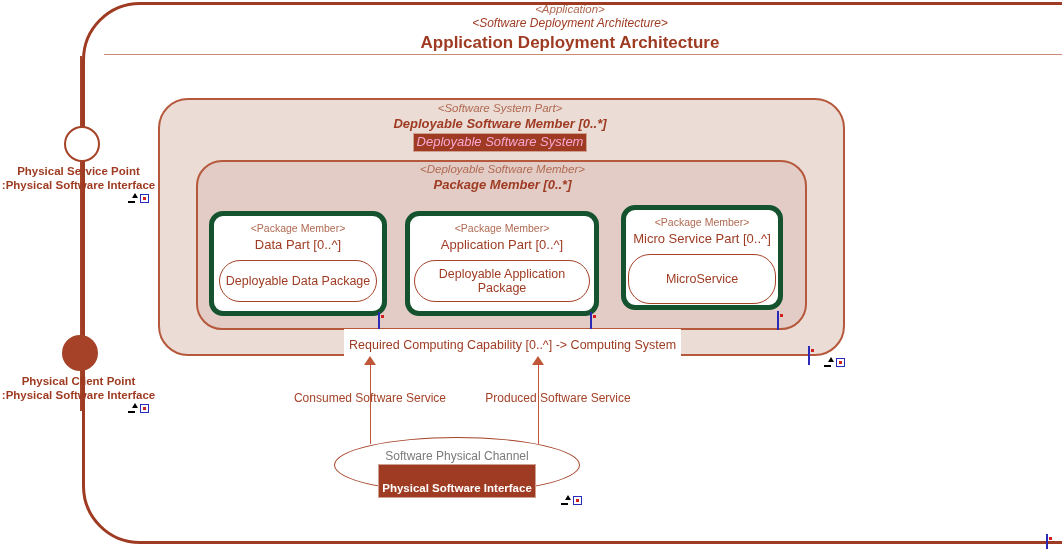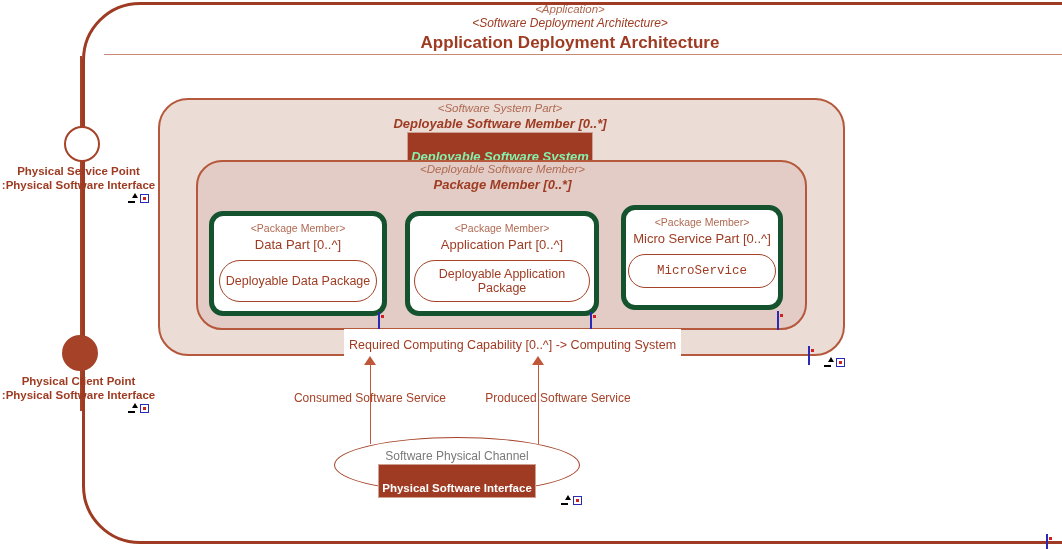--- a/index.html
+++ b/index.html
@@ -85,25 +85,25 @@
   .member-mult {
     font-size: 13px;
     font-style: italic;
     font-weight: bold;
     color: #9e3b22;
     line-height: 17px;
   }
   .hl {
     display: inline-block;
     background: #9e3b22;
-    color: #86efac;
+    color: #f9a8d4;
     font-size: 13px;
     font-style: italic;
-    font-weight: bold;
-    padding: 16px 3px 1px 3px;
+    font-weight: normal;
+    padding: 0px 3px 1px 3px;
     line-height: 16px;
     border: 1px solid #cfa193;
   }
 
   
   #deployable-package {
     left: 196px;
     top: 160px;
     width: 611px;
     height: 170px;
@@ -162,21 +162,21 @@
     background: #ffffff;
     color: #9e3b22;
     font-size: 12.5px;
     display: flex;
     align-items: center;
     justify-content: center;
     box-sizing: border-box;
   }
   #pill-data { width: 158px; height: 42px; }
   #pill-application { width: 176px; height: 42px; }
-  #pill-microservice { width: 148px; height: 34px; font-family: Liberation Mono, monospace; }
+  #pill-microservice { width: 148px; height: 50px; }
 
   
   #required-capability {
     left: 344px;
     top: 329px;
     background: #ffffff;
     color: #9e3b22;
     font-size: 12.5px;
     padding: 7px 4px;
     line-height: 16px;

